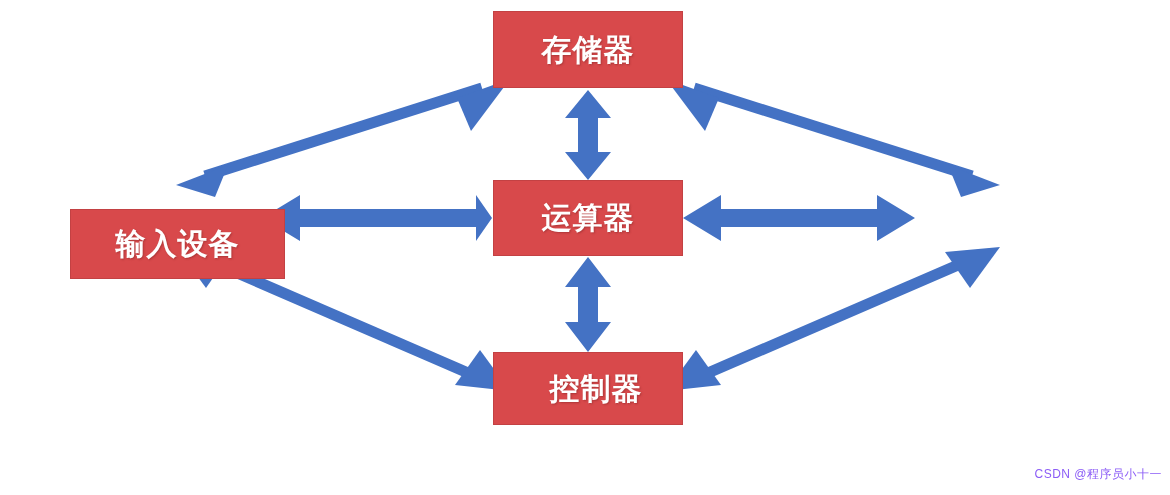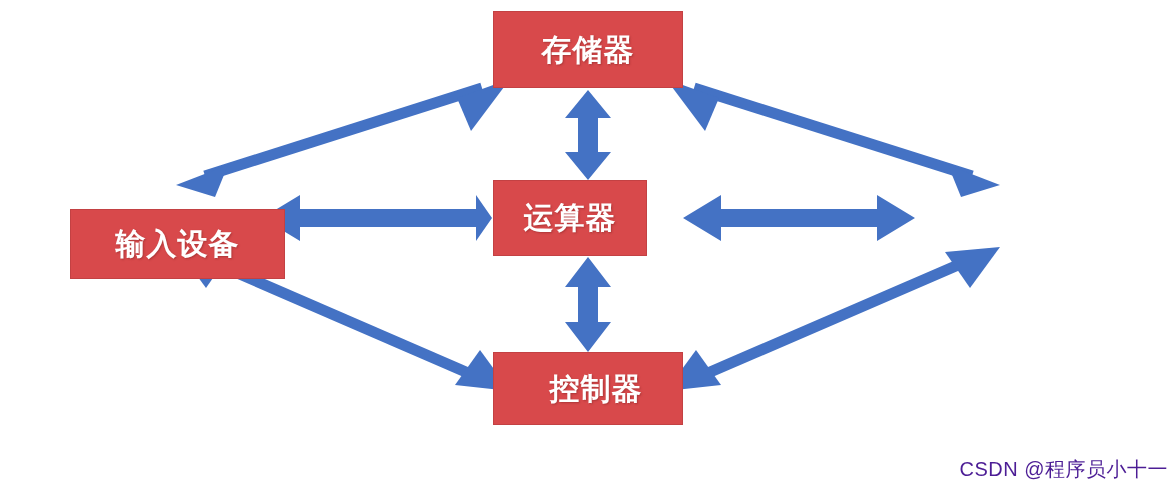--- a/index.html
+++ b/index.html
@@ -42,24 +42,24 @@
     position: absolute;
     left: 0;
     top: 0;
     width: 1170px;
     height: 495px;
     z-index: 2;
     pointer-events: none;
   }
   .watermark {
     position: absolute;
-    right: 2px;
+    right: 8px;
     bottom: 12px;
-    color: #4c1d95;
-    font-size: 20px;
+    color: #8b5cf6;
+    font-size: 12px;
     letter-spacing: 0.5px;
     white-space: nowrap;
     user-select: none;
     z-index: 9;
   }
 </style>
 </head>
 <body>
 
 <div id="canvas">
@@ -100,21 +100,21 @@
   </svg>
 
   <div class="node" style="left:493px; top:11px; width:190px; height:77px;">
     <span class="node-label">存储器</span>
   </div>
 
   <div class="node" style="left:70px; top:182px; width:215px; height:70px;margin-top:27px;">
     <span class="node-label">输入设备</span>
   </div>
 
-  <div class="node" style="left:493px; top:180px; width:154px; height:76px;">
+  <div class="node" style="left:493px; top:180px; width:190px; height:76px;">
     <span class="node-label">运算器</span>
   </div>
 
 
   <div class="node" style="left:493px; top:352px; width:190px; height:73px;padding-left:16px;">
     <span class="node-label">控制器</span>
   </div>
 
   <div class="watermark">CSDN @程序员小十一</div>
 

